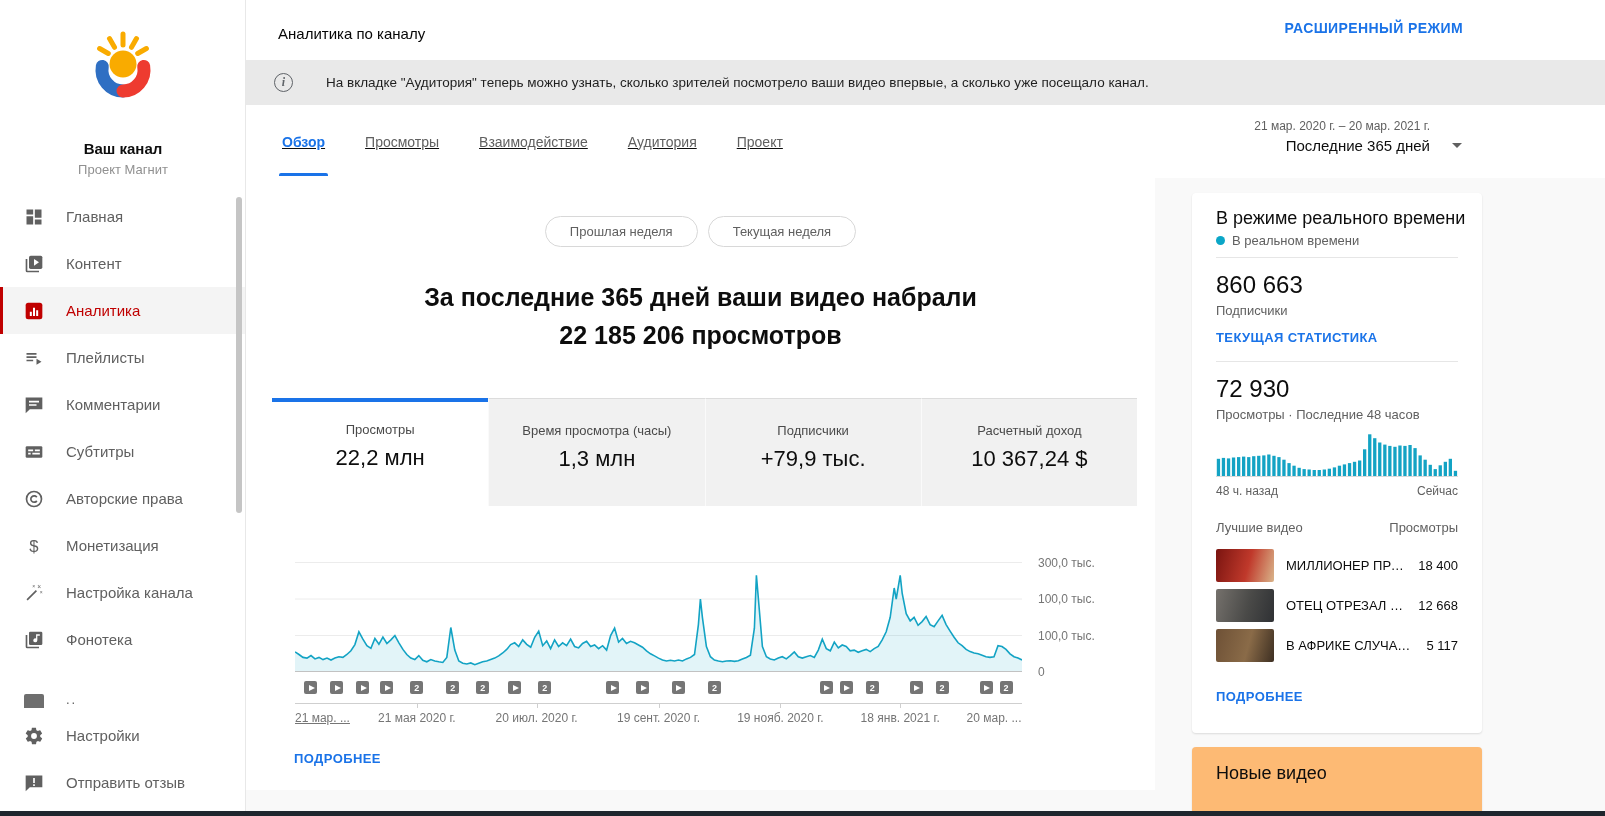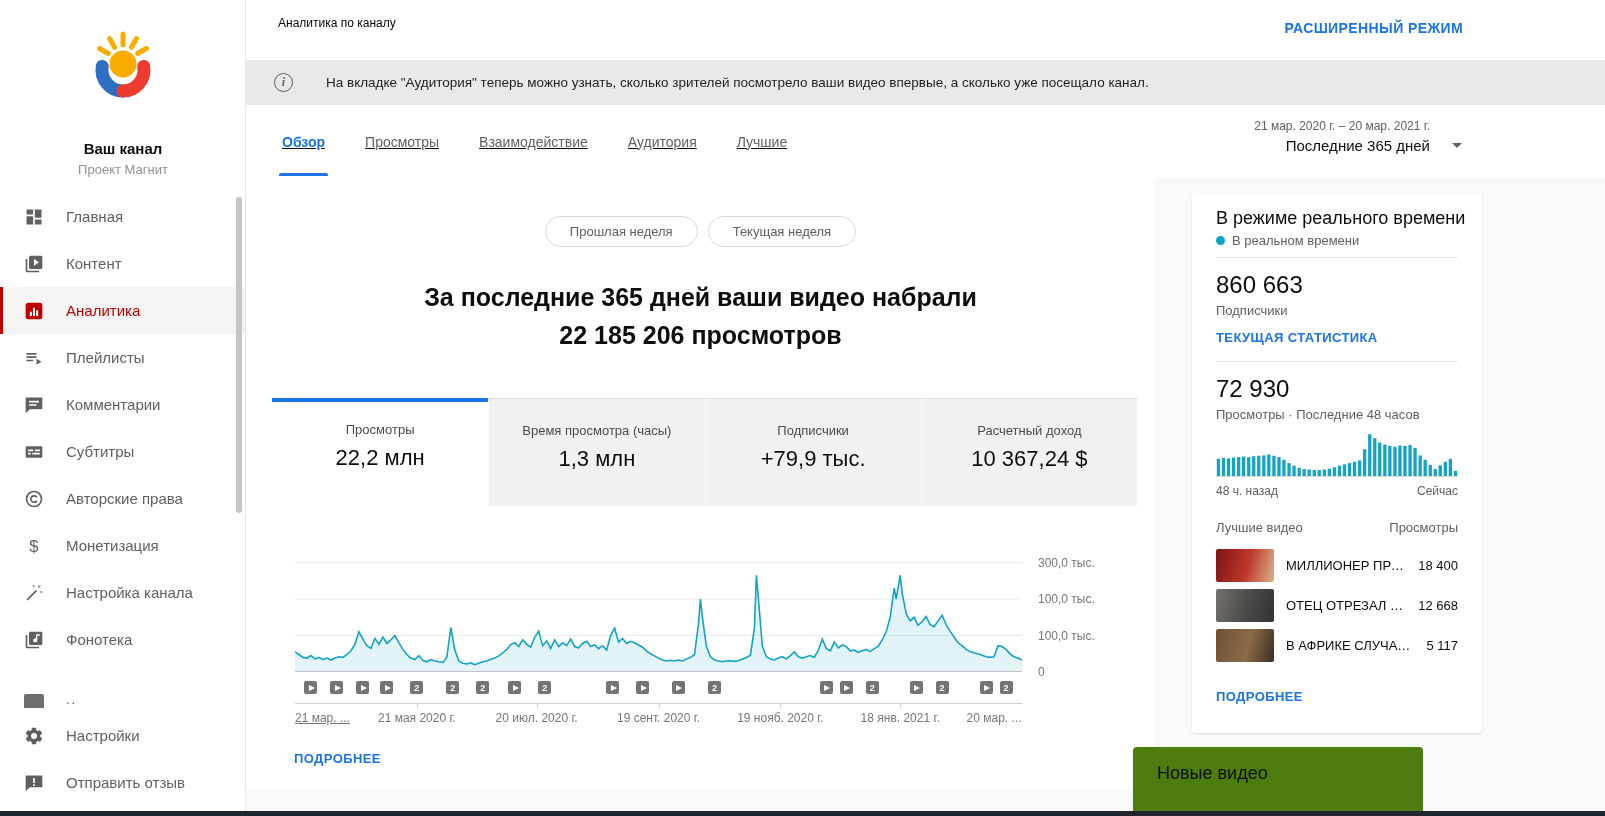--- a/index.html
+++ b/index.html
@@ -29,21 +29,21 @@
   .nav-item.active::before { content:""; position:absolute; left:0; top:0; width:3px; height:47px; background:#c00000; }
   .partial-item { position:absolute; left:24px; top:694px; height:14px; width:200px; overflow:hidden; }
   .p-icon { position:absolute; left:0; top:0; width:20px; height:20px; background:#6e6e6e; border-radius:2px; }
   .p-label { position:absolute; left:42px; top:-2px; font-size:13px; color:#606060; letter-spacing:2px; }
   .nav-bottom { position:absolute; left:0; top:712px; width:245px; }
   .sb-scrollbar { position:absolute; right:3px; top:197px; width:6px; height:316px;
                   background:#c5c5c5; border-radius:3px; }
 
   
   .topbar { position:absolute; left:246px; top:0; right:0; height:60px; background:#fff; }
-  .page-title { position:absolute; left:32px; top:16px; font-size:12px; font-weight:500; color:#060606; }
+  .page-title { position:absolute; left:32px; top:25px; font-size:15px; font-weight:500; color:#060606; }
   .adv-mode { position:absolute; right:142px; top:20px; font-size:14px; font-weight:700;
               color:#1a73e8; letter-spacing:.4px; cursor:pointer; text-decoration:none; }
 
   
   .banner { position:absolute; left:246px; top:60px; right:0; height:45px; background:#e9e9e9;
             display:flex; align-items:center; }
   .info-icon { margin-left:28px; width:19px; height:19px; border:1.5px solid #5f6368; border-radius:50%;
                color:#5f6368; font-size:12px; line-height:16px; text-align:center; flex:0 0 19px;
                font-family:"Liberation Serif", serif; font-style:italic; font-weight:700; }
   .banner-text { margin-left:33px; font-size:13.5px; color:#1f1f1f; }
@@ -110,21 +110,21 @@
                    font-size:13px; color:#606060; }
   .rt-videos { position:absolute; left:24px; right:24px; top:352px; }
   .v-row { position:relative; height:40px; display:flex; align-items:center; cursor:pointer; }
   .v-thumb { width:58px; height:33px; border-radius:2px; flex:0 0 58px; }
   .v-title { margin-left:12px; font-size:13px; color:#0d0d0d; white-space:nowrap; overflow:hidden;
              text-overflow:ellipsis; flex:1 1 auto; }
   .v-views { margin-left:8px; font-size:13px; color:#0d0d0d; text-align:right; flex:0 0 auto; }
   .rt-more { position:absolute; left:24px; top:496px; }
 
   
-  .newcard { position:absolute; left:1133px; top:747px; width:290px; height:66px; background:#4d7c0f;
+  .newcard { position:absolute; left:1192px; top:747px; width:290px; height:66px; background:#fdba74;
              border-radius:4px 4px 0 0; box-shadow:0 1px 2px rgba(0,0,0,.12); }
   .nc-title { position:absolute; left:24px; top:16px; font-size:18px; font-weight:500; color:#0d0d0d; }
 
   .bottomstrip { position:absolute; left:0; top:811px; width:1605px; height:5px; background:#1f262e; z-index:9; }
 </style>
 </head>
 <body>
 
 <div id="app">
 
@@ -272,21 +272,21 @@
     <span class="info-icon">i</span>
     <span class="banner-text">На вкладке "Аудитория" теперь можно узнать, сколько зрителей посмотрело ваши видео впервые, а сколько уже посещало канал.</span>
   </div>
 
   <div class="tabsrow">
     <div class="tabs">
         <div class="tab active">Обзор</div>
         <div class="tab">Просмотры</div>
         <div class="tab">Взаимодействие</div>
         <div class="tab">Аудитория</div>
-        <div class="tab">Лучшие</div>
+        <div class="tab">Проект</div>
       </div>
   </div>
   <div class="daterange">
     <div class="dr-dates">21 мар. 2020 г. – 20 мар. 2021 г.</div>
     <div class="dr-preset">Последние 365 дней</div>
   </div>
   <span class="dr-caret"></span>
 
   <main class="maincard">
     <div class="chips">

